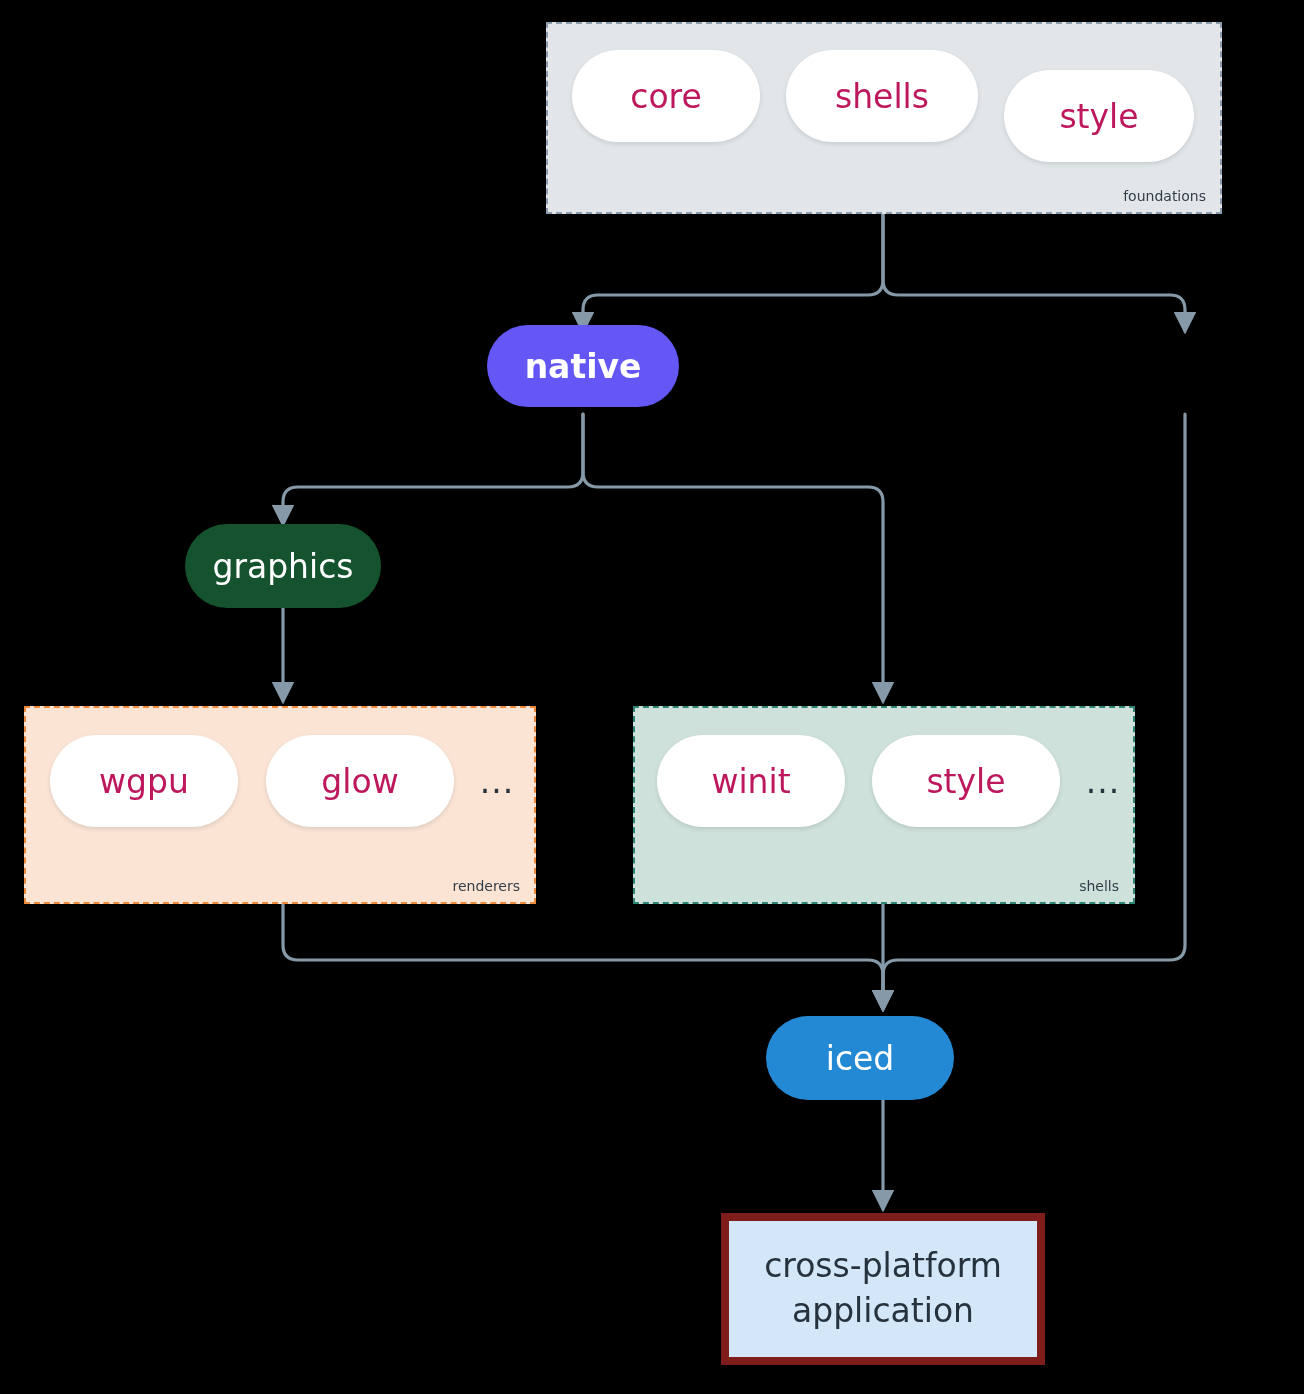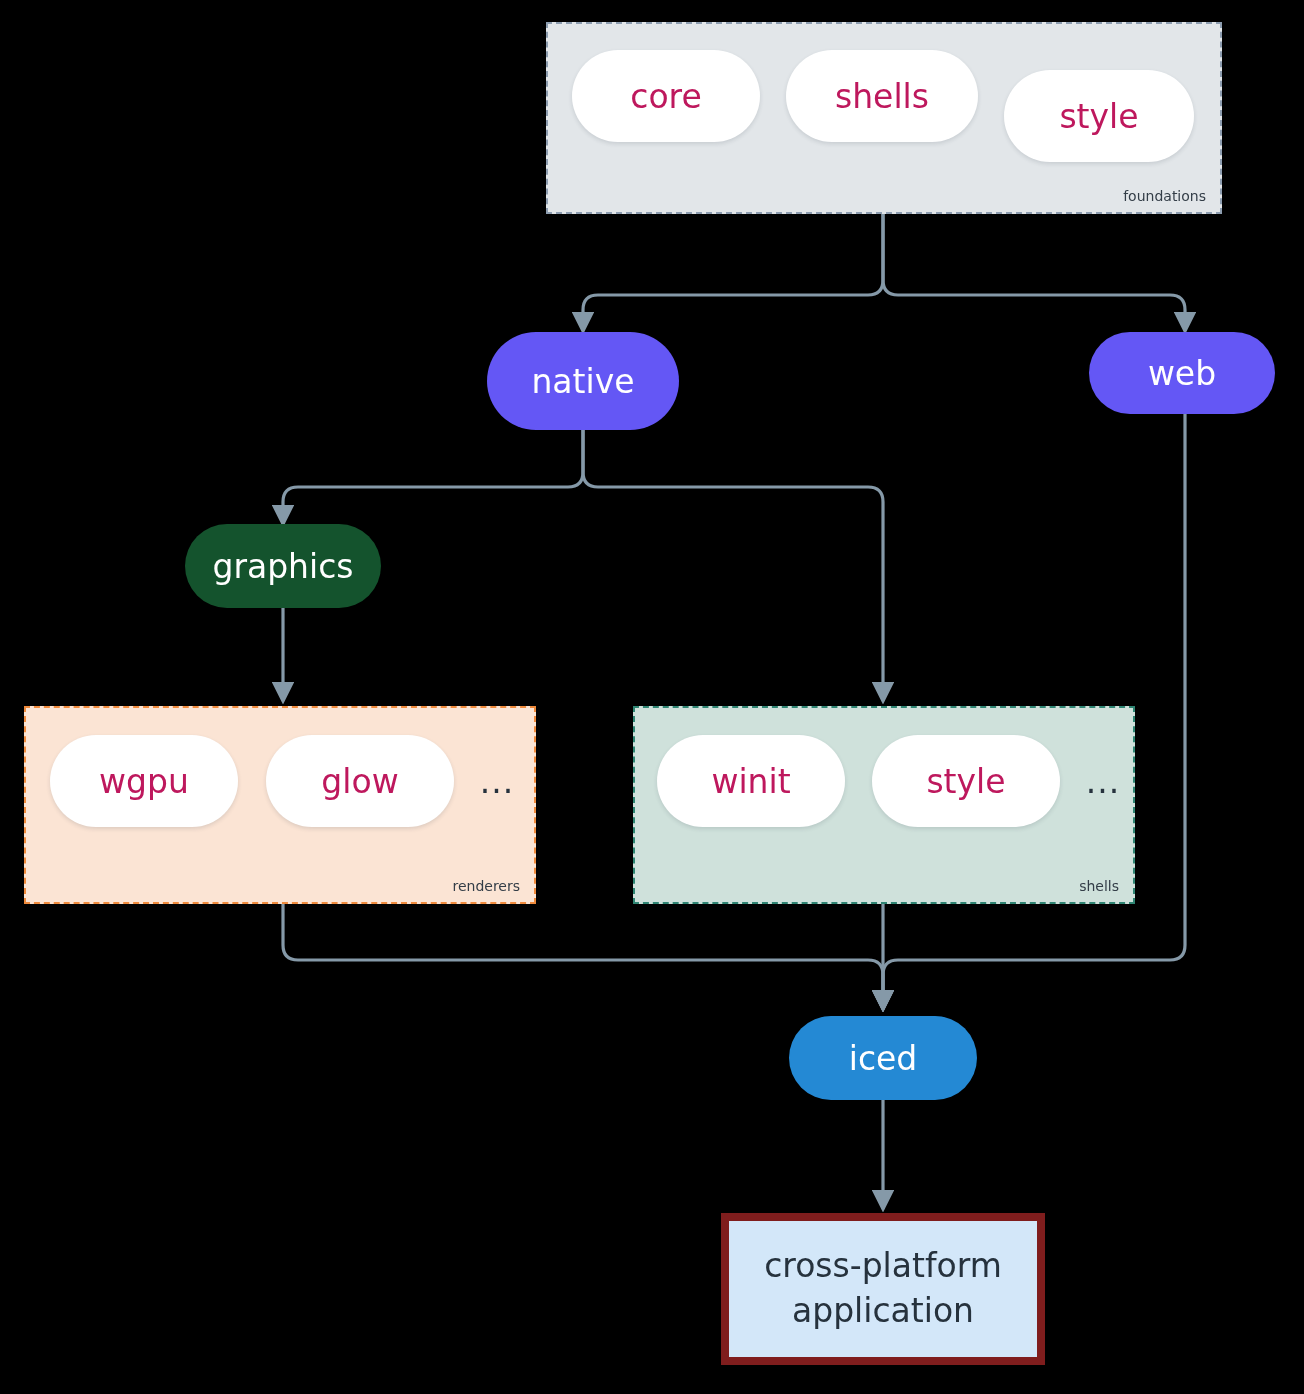--- a/index.html
+++ b/index.html
@@ -149,25 +149,22 @@
   <div class="leaf" style="left:572px; top:50px; width:188px; height:92px;">
     <span>core</span>
   </div>
   <div class="leaf" style="left:786px; top:50px; width:192px; height:92px;">
     <span>shells</span>
   </div>
   <div class="leaf" style="left:1004px; top:50px; width:190px; height:92px;margin-top:20px;">
     <span>style</span>
   </div>
 
-  <div class="node node-purple" style="left:487px; top:332px; width:192px; height:98px;">
+  <div class="node node-purple" style="left:487px; top:325px; width:192px; height:82px;font-weight:bold;">
     <span>native</span>
-  </div>
-  <div class="node node-purple" style="left:1089px; top:332px; width:186px; height:82px;">
-    <span>web</span>
   </div>
 
   <div class="node node-orange" style="left:185px; top:524px; width:196px; height:84px;">
     <span>graphics</span>
   </div>
 
   <div class="cluster cluster-renderers">
     <div class="cluster-label">renderers</div>
   </div>
   <div class="leaf" style="left:266px; top:735px; width:188px; height:92px;">
@@ -182,21 +179,21 @@
     <div class="cluster-label">shells</div>
   </div>
   <div class="leaf" style="left:657px; top:735px; width:188px; height:92px;">
     <span>winit</span>
   </div>
   <div class="leaf" style="left:872px; top:735px; width:188px; height:92px;">
     <span>style</span>
   </div>
   <div class="ellipsis" style="left:1078px; top:760px; width:50px; height:42px;">...</div>
 
-  <div class="node node-blue" style="left:789px; top:1016px; width:188px; height:84px;">
+  <div class="node node-blue" style="left:766px; top:1016px; width:188px; height:84px;">
     <span>iced</span>
   </div>
 
   <div class="rect-node" style="left:721px; top:1213px; width:324px; height:152px;">
     <span>cross-platform</span>
     <span>application</span>
   </div>
 
 </div>
 

